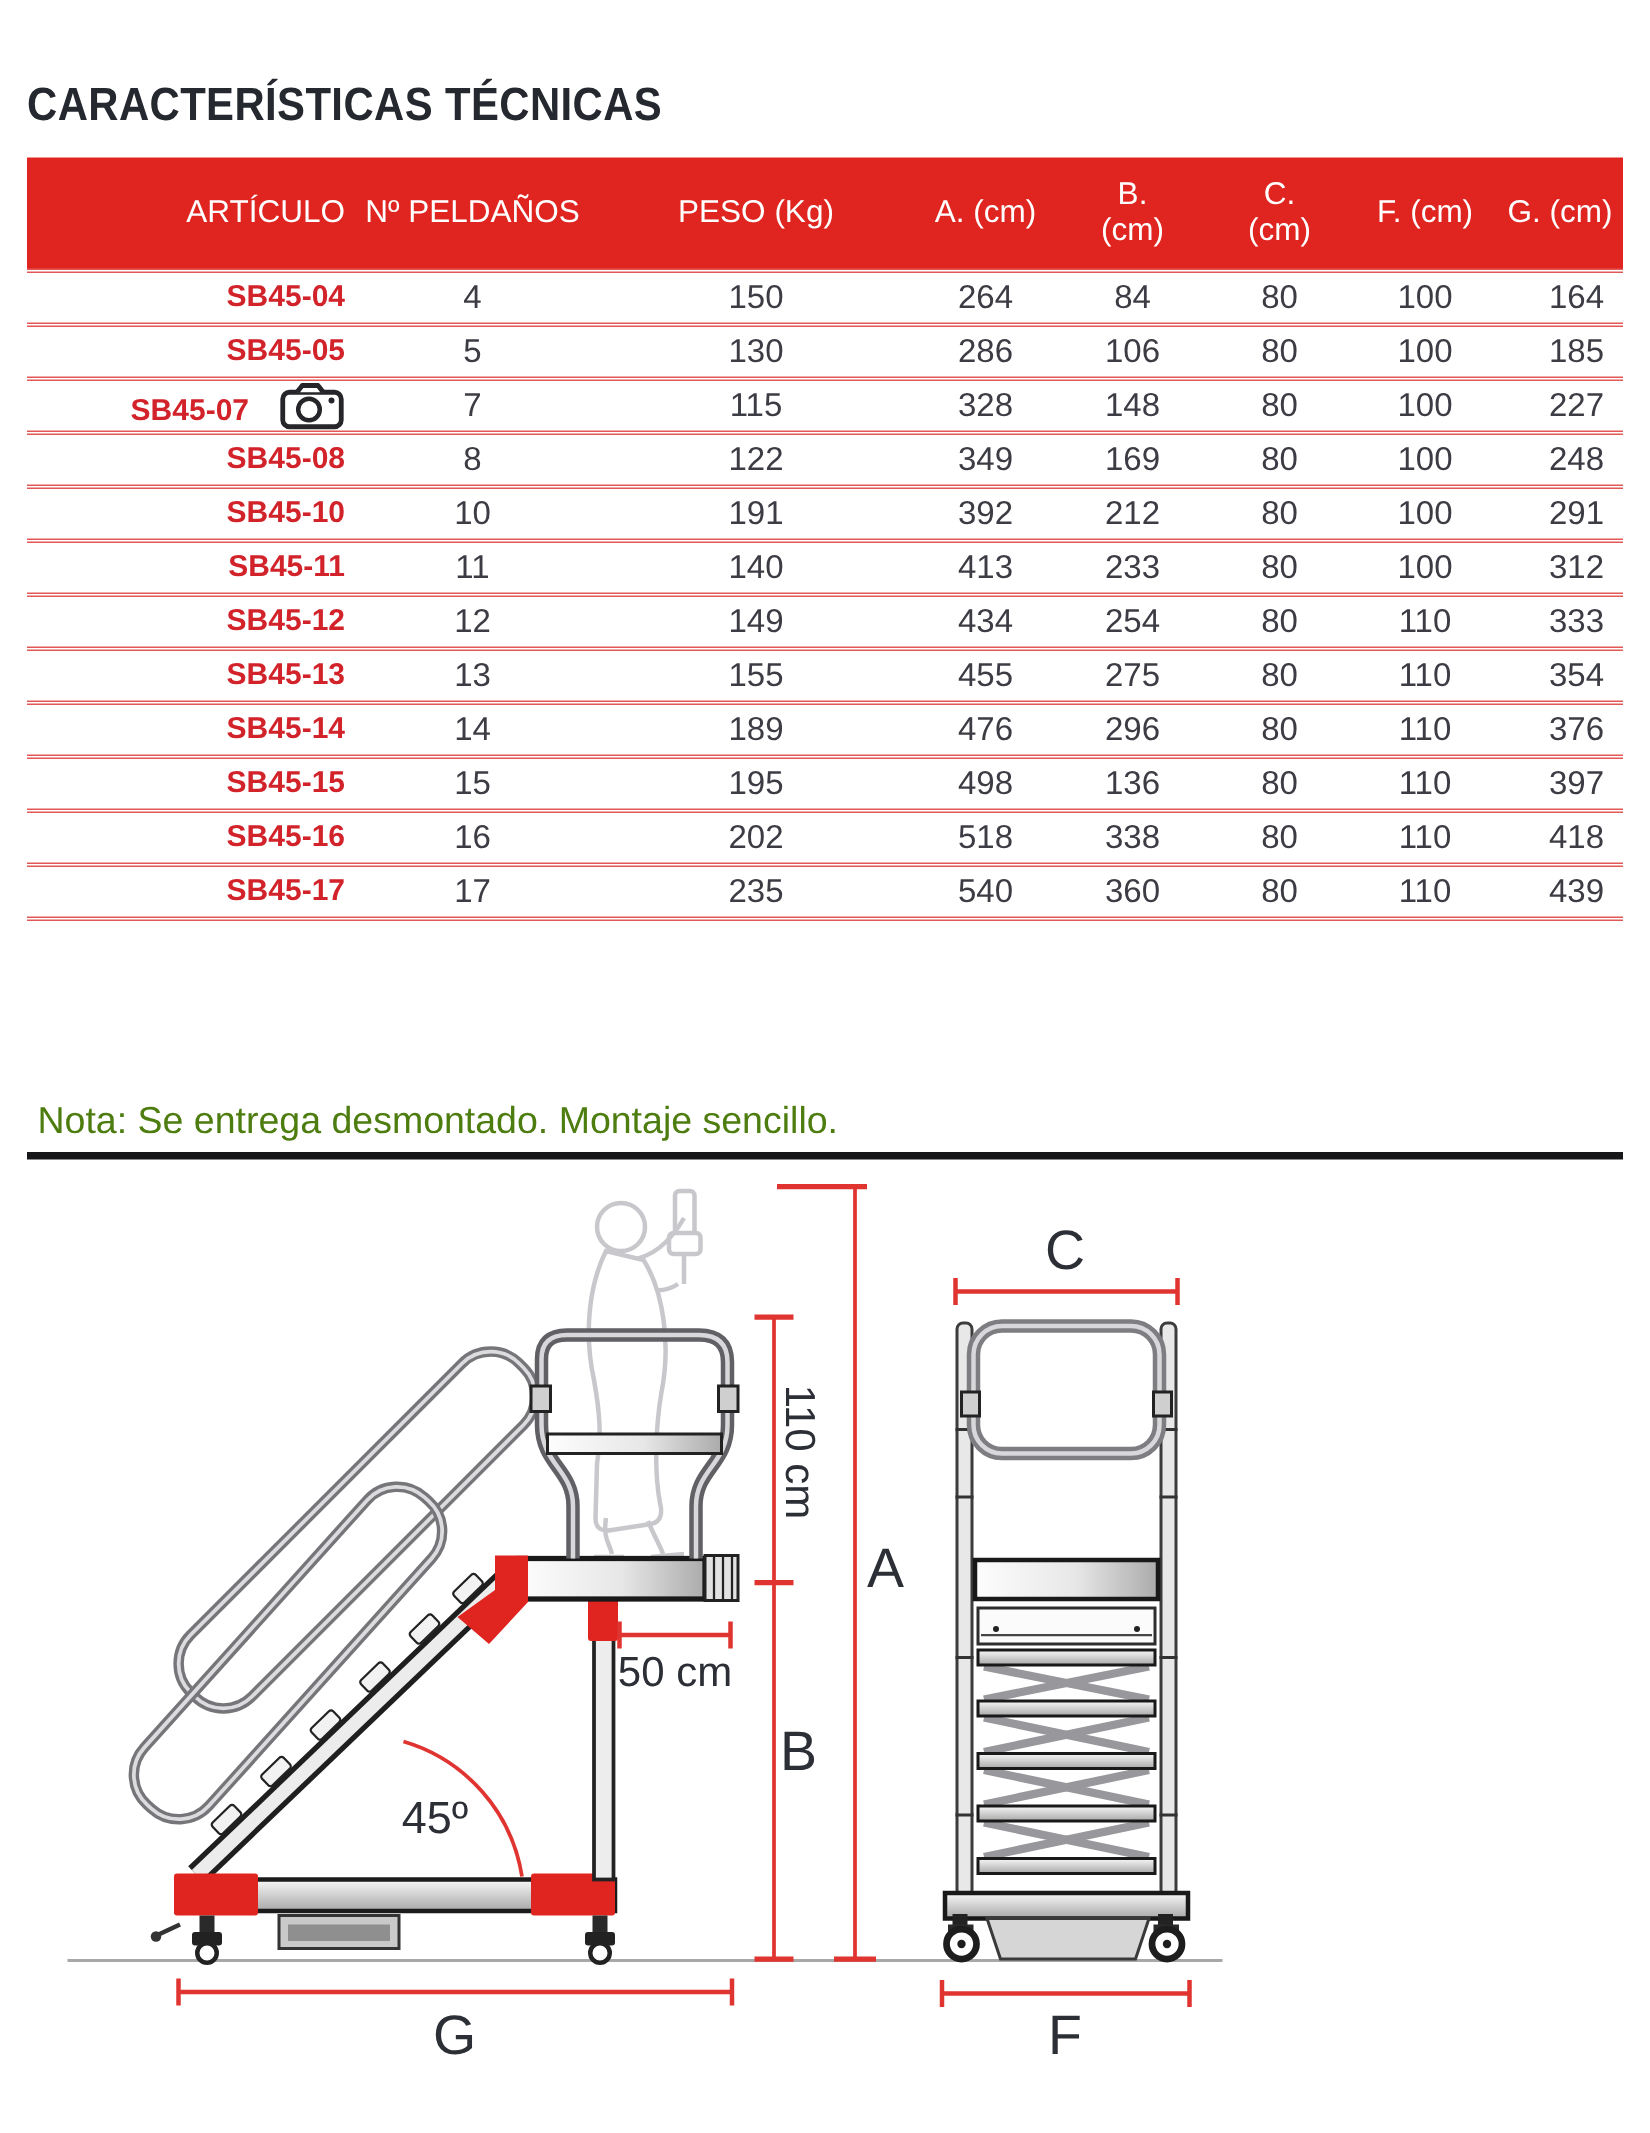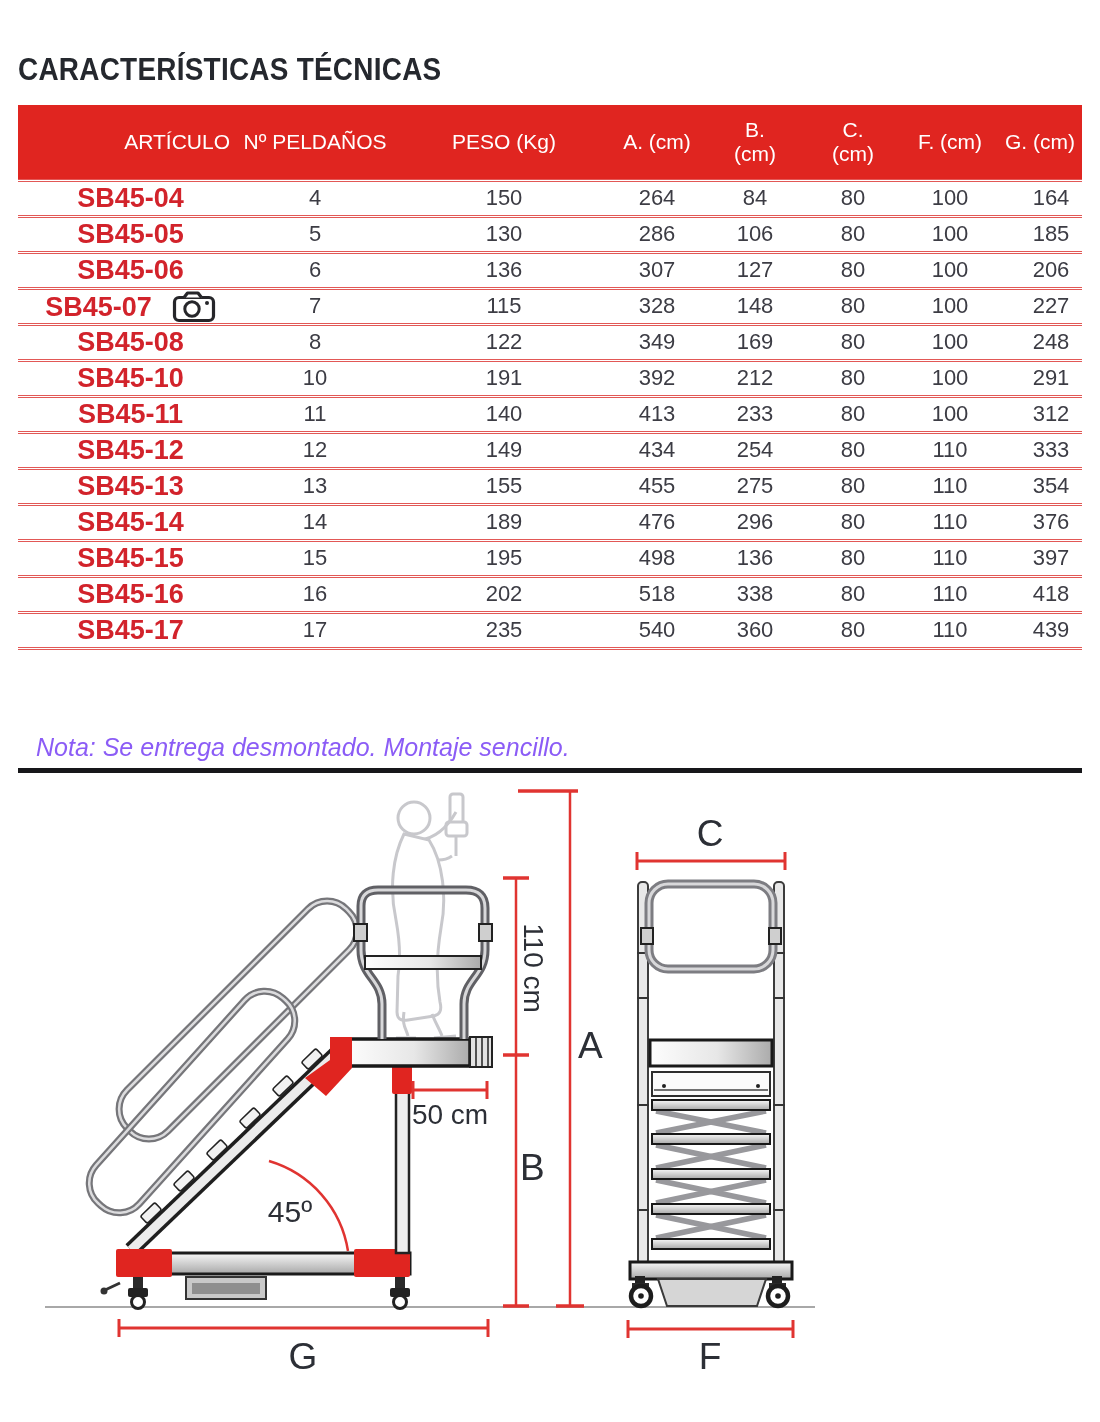--- a/index.html
+++ b/index.html
@@ -35,28 +35,28 @@
   }
   table.spec thead th.col-art{text-align:right;padding-left:13px;}
   table.spec thead th .narrow{display:inline-block;max-width:52px;}
   table.spec tbody tr{border-bottom:3px double var(--separator_red);}
   table.spec tbody tr:first-child{border-top:3px double var(--separator_red);}
   table.spec tbody td{
     height:36px;text-align:center;vertical-align:middle;
     font-size:22px;color:var(--text_dark);padding:0;
   }
   table.spec tbody td.c-art{
-    text-align:center;padding-left:13px;color:var(--article_red);
-    font-weight:bold;font-size:27px;
+    text-align:right;padding-left:13px;color:var(--article_red);
+    font-weight:bold;font-size:20px;
   }
   table.spec tbody td.c-g{padding-left:22px;}
   .cam{display:inline-block;margin-left:20px;vertical-align:-7px;line-height:0;cursor:pointer;}
   .note{
     position:absolute;left:25px;top:733px;width:1000px;
-    font-style:italic;font-size:25px;color:#8b5cf6;margin-left:11px;
+    font-size:25px;color:#4d7c0f;
   }
   .black-bar{
     position:absolute;left:18px;top:768px;width:1064px;height:5px;
     background:var(--black_bar);
   }
   .drawing{position:absolute;left:0;top:778px;}
   svg text{font-family:"Liberation Sans", sans-serif;fill:#2c2f36;}
   .dim{stroke:var(--dimension_red);fill:none;}
   .red-fill{fill:var(--header_red);}
   .dim-label{font-size:37px;}
@@ -105,30 +105,20 @@
     <td class="c-art"><span>SB45-05</span></td>
     <td>5</td>
     <td>130</td>
     <td>286</td>
     <td>106</td>
     <td>80</td>
     <td>100</td>
     <td class="c-g">185</td>
   </tr>
       <tr>
-    <td class="c-art"><span>SB45-06</span></td>
-    <td>6</td>
-    <td>136</td>
-    <td>307</td>
-    <td>127</td>
-    <td>80</td>
-    <td>100</td>
-    <td class="c-g">206</td>
-  </tr>
-      <tr>
     <td class="c-art"><span>SB45-07</span><span class="cam"><svg width="44" height="33" viewBox="0 0 44 33" aria-hidden="true">
               <rect x="2.5" y="7.5" width="39" height="23" rx="4.5" fill="#fff" stroke="#26262a" stroke-width="3.2"></rect>
               <path d="M12 7.5 L15.5 3 L26 3 L29.5 7.5" fill="#fff" stroke="#26262a" stroke-width="3.2" stroke-linejoin="round"></path>
               <circle cx="20" cy="19" r="7.2" fill="none" stroke="#26262a" stroke-width="3"></circle>
               <circle cx="35" cy="13" r="2" fill="#26262a"></circle>
             </svg></span></td>
     <td>7</td>
     <td>115</td>
     <td>328</td>
     <td>148</td>

